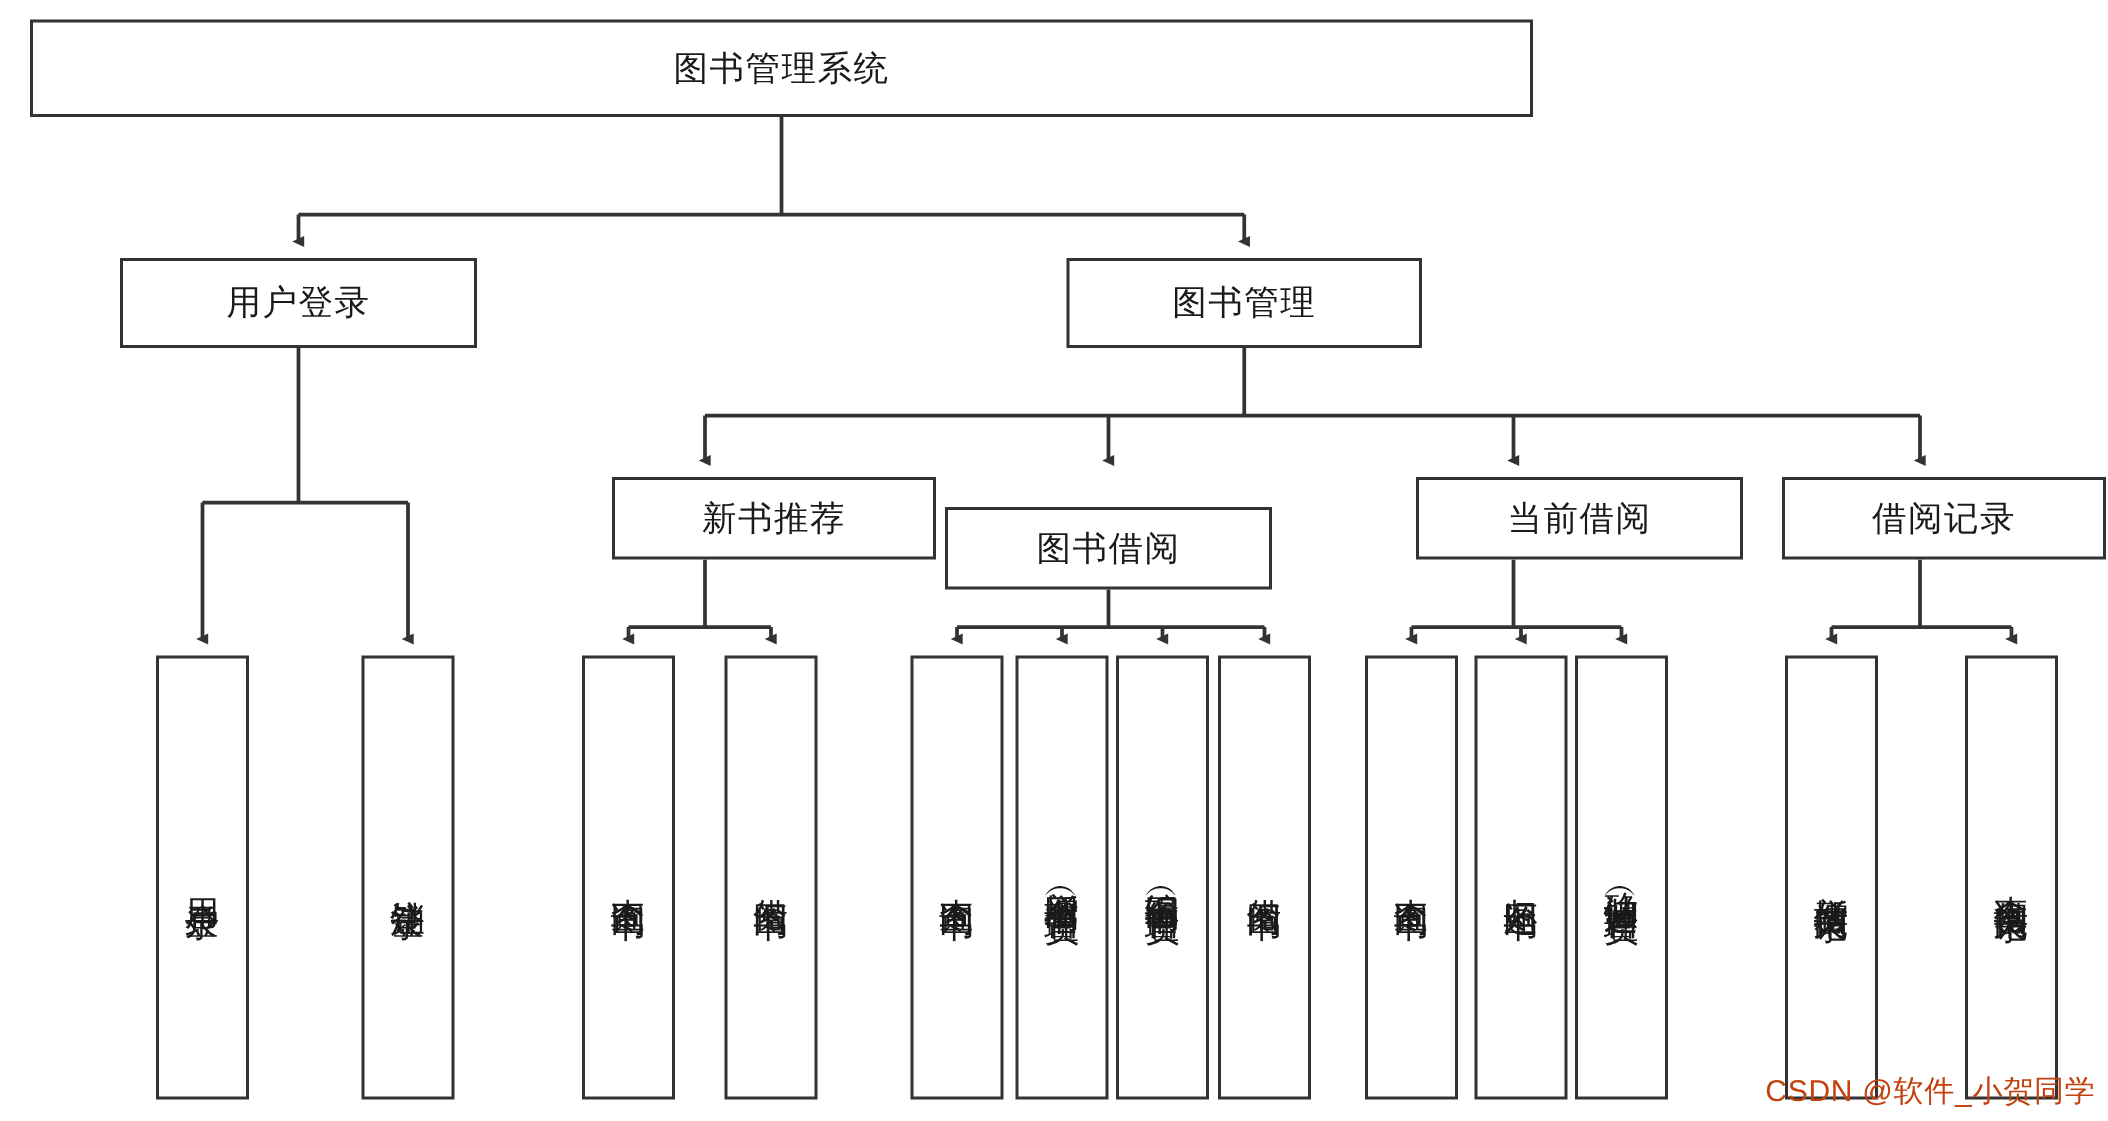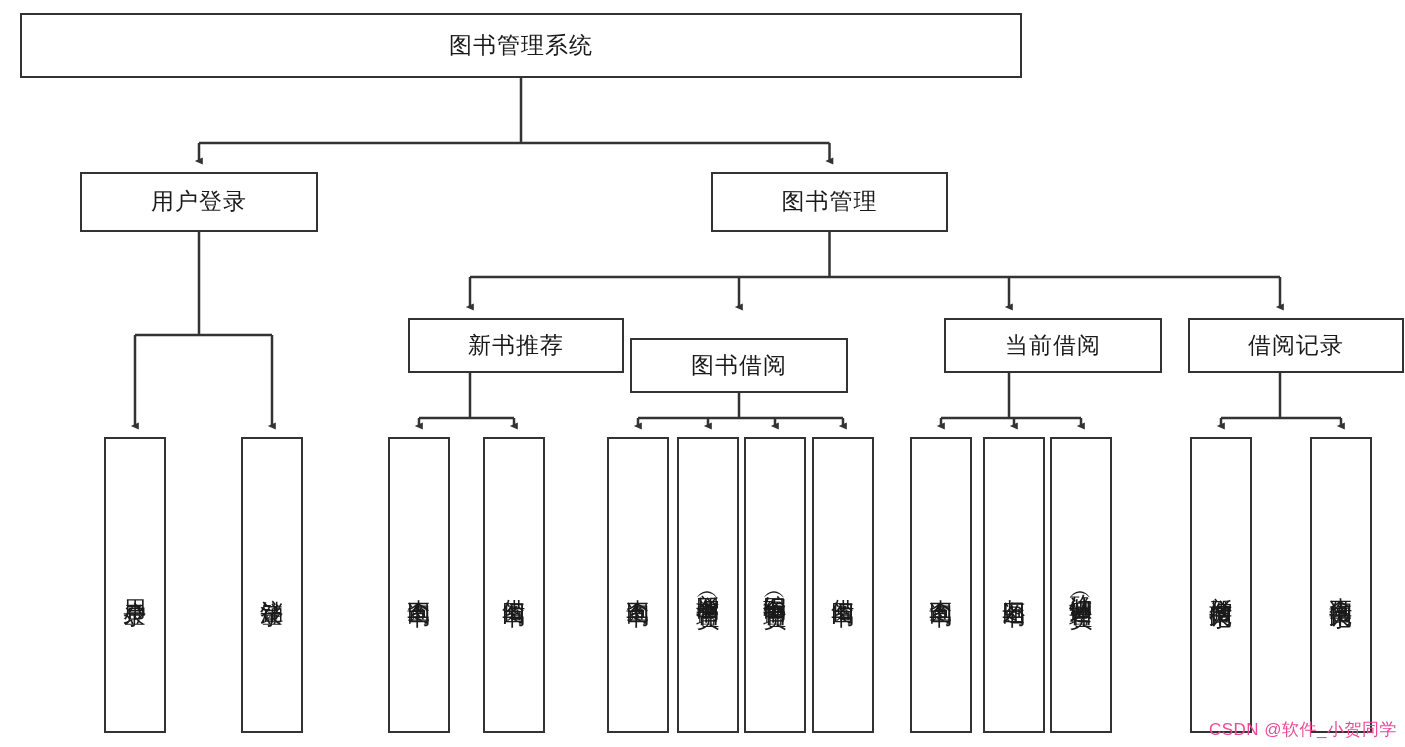--- a/index.html
+++ b/index.html
@@ -51,22 +51,22 @@
   .node.vert .vtext {
     writing-mode: vertical-rl;
     text-orientation: upright;
     white-space: nowrap;
     display: block;
   }
   .watermark {
     position: absolute;
     right: 8px;
     bottom: 6px;
-    font-size: 17px;
-    color: #ec4899;
+    font-size: 20px;
+    color: #c2410c;
     letter-spacing: 0.5px;
     white-space: nowrap;
   }
 </style>
 </head>
 <body>
 
 <div id="canvas">
 
   <svg class="edges" viewBox="0 0 1405 747">

